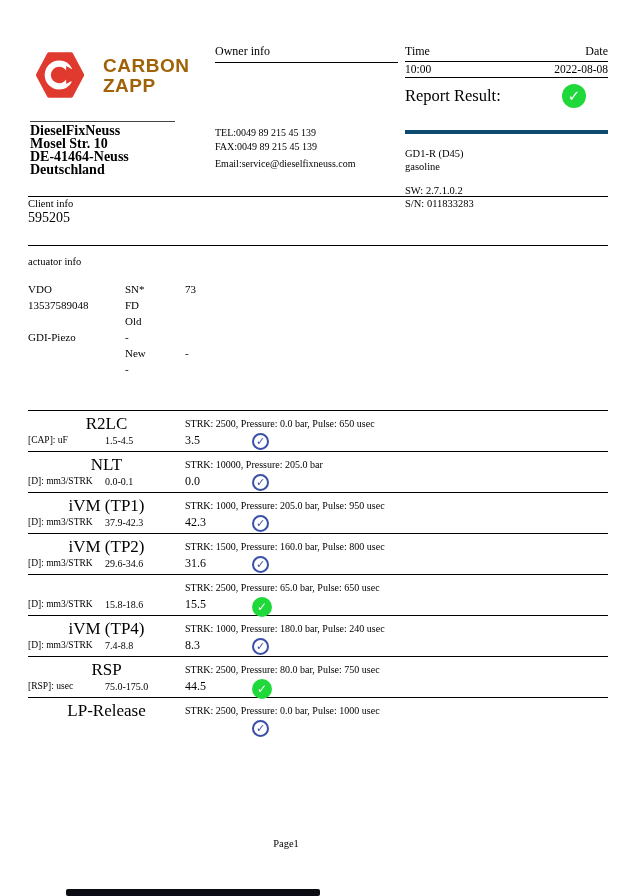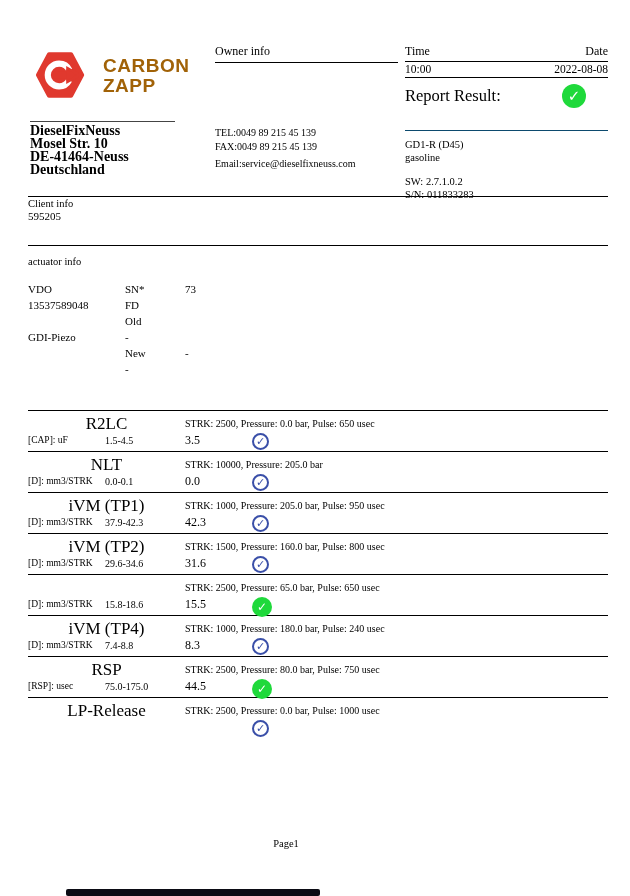--- a/index.html
+++ b/index.html
@@ -20,28 +20,28 @@
             font-size:12px; padding-bottom:2px; }
   .td-row.vals { font-size:11.5px; padding-top:1px; }
   .report-result { position:absolute; left:405px; top:84px; width:203px; display:flex;
                    align-items:center; justify-content:space-between; padding-right:22px; }
   .report-result .rr-label { font-size:16.5px; }
 
   .rule-left  { position:absolute; left:30px; top:121px; width:145px; border-top:1px solid #444; }
   .address { position:absolute; left:30px; top:124px; font-size:14px; font-weight:bold; line-height:13px; }
   .contact { position:absolute; left:215px; top:126px; font-size:10px; line-height:13.5px; }
   .contact .email { margin-top:4px; }
-  .machine { position:absolute; left:405px; top:130px; width:203px; border-top:1px solid #0c4a6e;
-             padding-top:8px; font-size:10.5px; line-height:12.5px; }
+  .machine { position:absolute; left:405px; top:130px; width:203px; border-top:4px solid #0c4a6e;
+             padding-top:14px; font-size:10.5px; line-height:12.5px; }
   .machine .swsn { margin-top:12px; }
 
   .rule-full { position:absolute; left:28px; width:580px; border-top:1px solid #000; }
   .client { position:absolute; left:28px; top:198px; }
   .client .c-label { font-size:10.5px; }
-  .client .c-value { font-size:11px; margin-top:1px; }
+  .client .c-value { font-size:14px; margin-top:1px; }
   .actuator-label { position:absolute; left:28px; top:256px; font-size:10.5px; }
   .act span { position:absolute; font-size:11px; }
 
   
   .tests { position:absolute; left:28px; top:410px; width:580px; }
   .test-row { display:grid; grid-template-columns:77px 80px 67px 1fr;
               grid-template-rows:22px 19px; border-top:1px solid #000; height:41px; }
   .t-title  { grid-column:1/3; grid-row:1; font-size:17px; line-height:22px; padding-top:2px;text-align:center; }
   .t-params { grid-column:3/5; grid-row:1; font-size:10px; padding-top:7px; }
   .t-unit   { grid-column:1; grid-row:2; font-size:9.5px; padding-top:2px; }

